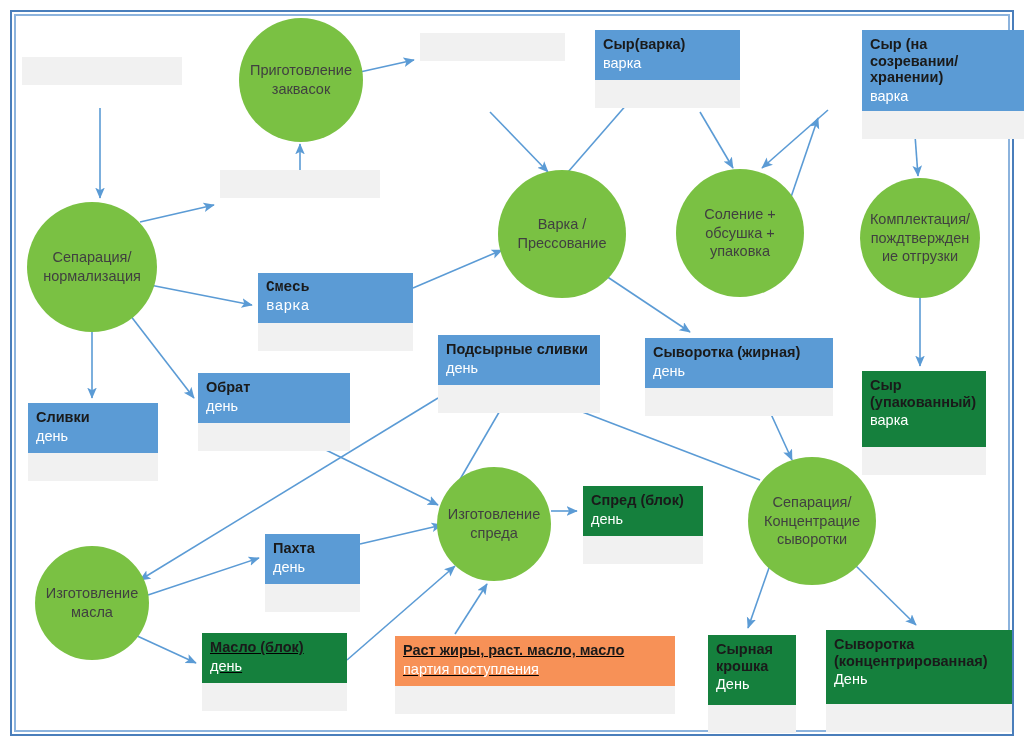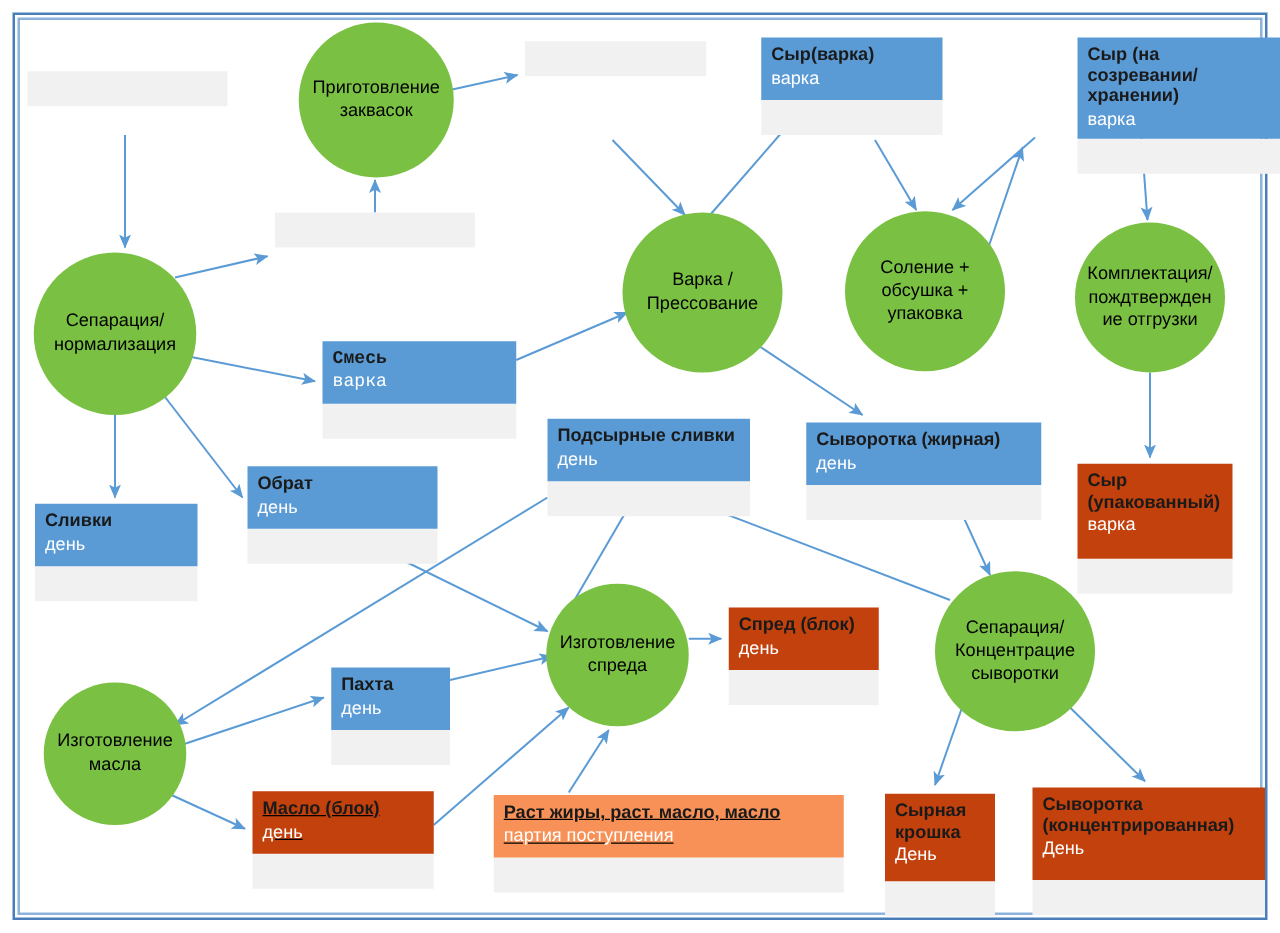--- a/index.html
+++ b/index.html
@@ -58,29 +58,29 @@
     color: #ffffff;
     display: block;
     margin-top: 2px;
     white-space: pre-line;
   }
   .node-box .nb-foot {
     height: 28px;
     background: #f1f1f1;
   }
   .box-blue .nb-body  { background: #5b9bd5; }
-  .box-green .nb-body { background: #c2410c; }
+  .box-green .nb-body { background: #15803d; }
   .box-orange .nb-body{ background: #f79157; }
 
   
   .node-circle {
     position: absolute;
     border-radius: 50%;
     background: #7ac143;
-    color: #000000;
+    color: #404040;
     display: flex;
     align-items: center;
     justify-content: center;
     text-align: center;
     font-size: 14.5px;
     line-height: 1.28;
     z-index: 6;
     white-space: pre-line;
     padding: 4px;
   }
@@ -133,21 +133,21 @@
       </g>
   </svg>
 
   <div id="boxes-layer">
       <div class="node-box box-orange" style="left: 22px; top: 57px; width: 160px;">
         <div class="nb-foot"></div>
       </div>
       <div class="node-box box-blue" style="left: 420px; top: 33px; width: 145px;">
         <div class="nb-foot"></div>
       </div>
-      <div class="node-box box-blue" style="left: 609px; top: 30px; width: 145px;">
+      <div class="node-box box-blue" style="left: 595px; top: 30px; width: 145px;">
         <div class="nb-body" style="min-height: 50px;">
           <span class="nb-title">Сыр(варка)</span>
           <span class="nb-sub">варка</span>
         </div>
         <div class="nb-foot"></div>
       </div>
       <div class="node-box box-blue" style="left: 862px; top: 30px; width: 162px;">
         <div class="nb-body" style="min-height: 76px;">
           <span class="nb-title">Сыр (на созревании/
 хранении)</span>

